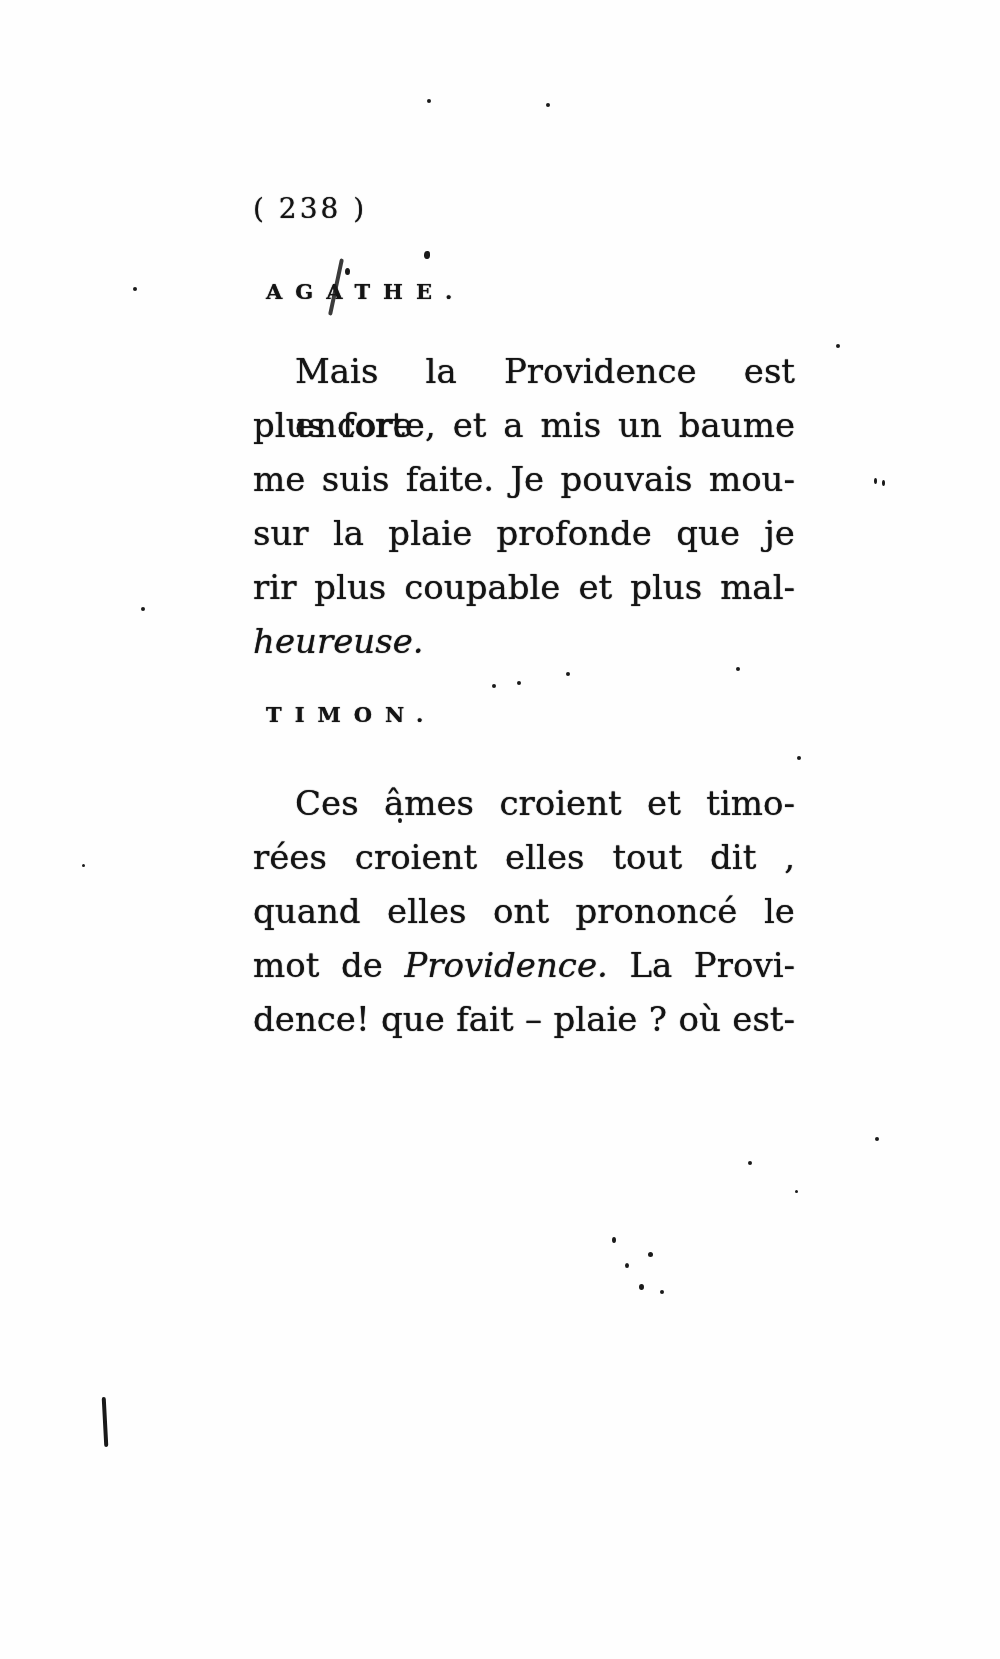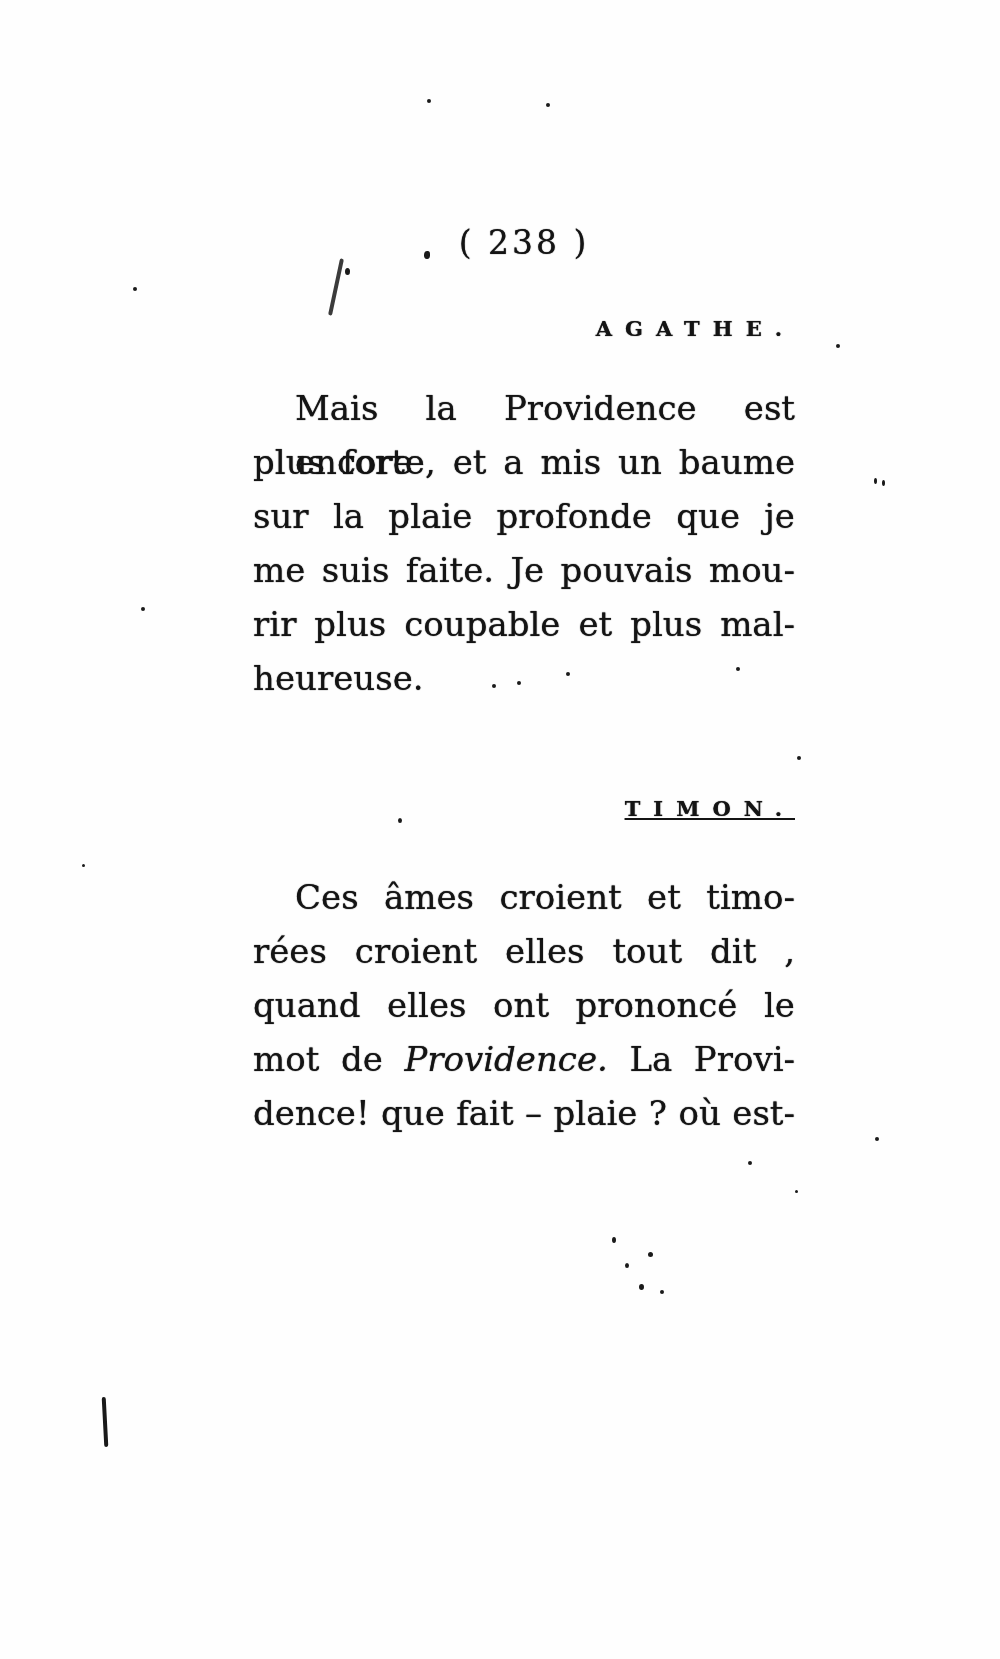--- a/index.html
+++ b/index.html
@@ -16,55 +16,53 @@
     position: absolute;
     inset: 0;
   }
   .text-col {
     position: absolute;
     left: 253px;
     top: 192px;
     width: 542px;
   }
   .page-number {
-    text-align: center;
-    font-size: 33px;
+    font-size: 28px;
     letter-spacing: 3px;
     font-weight: 500;
     text-shadow: 0 0 1px rgba(10,10,10,0.85);
     white-space: pre;
-    margin-top: 31px;
   }
   .speaker-heading {
-    text-align: right;
+    text-align: left;
     font-size: 21px;
     font-weight: 700;
     letter-spacing: 0.62em;
     text-indent: 0.62em; 
     text-shadow: 0 0 1px rgba(10,10,10,0.9);
   }
   .heading-agathe { margin-top: 54px; }
-  .heading-timon  { margin-top: 91px; text-decoration: underline; }
+  .heading-timon  { margin-top: 34px; }
   .para {
     font-size: 34px;
     font-weight: 500;
     text-shadow: 0 0 1.1px rgba(10,10,10,0.9);
   }
   .para-1 { margin-top: 40px; }
   .para-2 { margin-top: 49px; }
   .line {
     display: block;
     height: 54px;
     line-height: 54px;
     text-align: justify;
     text-align-last: justify;
     white-space: normal;
   }
   .line.indent { padding-left: 42px; }
-  .line.no-just { text-align: right; text-align-last: left; }
+  .line.no-just { text-align: right; text-align-last: left; font-style: italic; }
   .line i { }
   .speck {
     position: absolute;
     background: #1a1a1a;
     border-radius: 50%;
   }
   .streak {
     position: absolute;
     background: #191919;
     border-radius: 3px;
@@ -77,22 +75,22 @@
 
   <div class="text-col">
 
     <div class="page-number">( 238 )</div>
 
     <div class="speaker-heading heading-agathe">AGATHE.</div>
 
     <div class="para para-1">
       <span class="line indent">Mais la Providence est encore</span>
       <span class="line">plus forte, et a mis un baume</span>
+      <span class="line">me suis faite. Je pouvais mou-</span>
       <span class="line">sur la plaie profonde que je</span>
-      <span class="line">me suis faite. Je pouvais mou-</span>
       <span class="line">rir plus coupable et plus mal-</span>
       <span class="line no-just">heureuse.</span>
     </div>
 
     <div class="speaker-heading heading-timon">TIMON.</div>
 
     <div class="para para-2">
       <span class="line indent">Ces âmes croient et timo-</span>
       <span class="line">rées croient elles tout dit ,</span>
       <span class="line">quand elles ont prononcé le</span>

